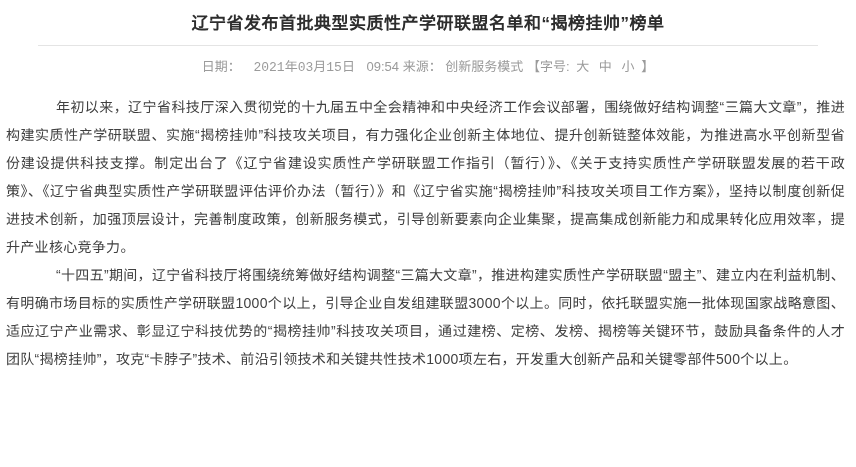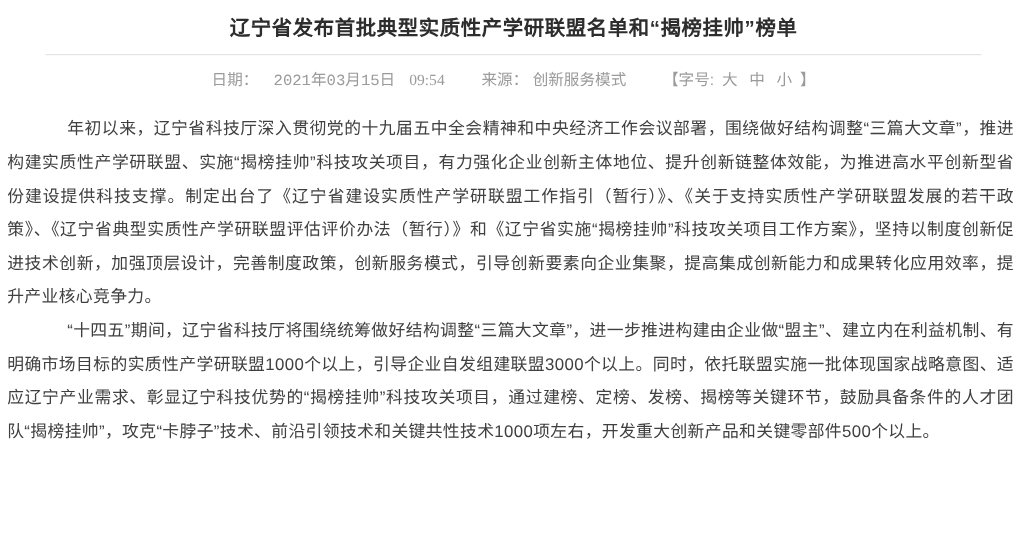--- a/index.html
+++ b/index.html
@@ -32,22 +32,22 @@
   }
   .meta-bar{
     margin-top:13px;
     text-align:center;
     font-size:13px;line-height:16px;
     color:var(--c-meta);
     white-space:nowrap;
   }
   .meta-bar .seg{display:inline-block;}
   .gap-sm{margin-left:9px;font-family:Liberation Mono, monospace;}
-  .gap-md{margin-left:8px;font-family:Liberation Serif, serif;}
-  .gap-lg{margin-left:27px;text-align:right;}
+  .gap-md{margin-left:8px;}
+  .gap-lg{text-align:right;}
   .fs-link{
     color:var(--c-meta);
     margin:0 3px;
     cursor:pointer;
     text-decoration:none;
   }
   .article-body{
     margin:17px 11px 0 6px;
     font-size:14px;
     line-height:28px;
@@ -77,16 +77,16 @@
     <span class="seg">创新服务模式</span>
     <span class="seg gap-lg">【字号:</span>
     <span class="seg fs-link">大</span>
     <span class="seg fs-link">中</span>
     <span class="seg fs-link">小</span>
     <span class="seg">】</span>
   </div>
 
   <div class="article-body">
     <p>年初以来，辽宁省科技厅深入贯彻党的十九届五中全会精神和中央经济工作会议部署，围绕做好结构调整“三篇大文章”，推进构建实质性产学研联盟、实施“揭榜挂帅”科技攻关项目，有力强化企业创新主体地位、提升创新链整体效能，为推进高水平创新型省份建设提供科技支撑。制定出台了《辽宁省建设实质性产学研联盟工作指引（暂行）》、《关于支持实质性产学研联盟发展的若干政策》、《辽宁省典型实质性产学研联盟评估评价办法（暂行）》和《辽宁省实施“揭榜挂帅”科技攻关项目工作方案》，坚持以制度创新促进技术创新，加强顶层设计，完善制度政策，创新服务模式，引导创新要素向企业集聚，提高集成创新能力和成果转化应用效率，提升产业核心竞争力。</p>
-    <p>“十四五”期间，辽宁省科技厅将围绕统筹做好结构调整“三篇大文章”，进一步推进构建由企业做“盟主”、建立内在利益机制、有明确市场目标的实质性产学研联盟1000个以上，引导企业自发组建联盟3000个以上。同时，依托联盟实施一批体现国家战略意图、适应辽宁产业需求、彰显辽宁科技优势的“揭榜挂帅”科技攻关项目，通过建榜、定榜、发榜、揭榜等关键环节，鼓励具备条件的人才团队“揭榜挂帅”，攻克“卡脖子”技术、前沿引领技术和关键共性技术1000项左右，开发重大创新产品和关键零部件500个以上。</p>
+    <p>“十四五”期间，辽宁省科技厅将围绕统筹做好结构调整“三篇大文章”，推进构建实质性产学研联盟“盟主”、建立内在利益机制、有明确市场目标的实质性产学研联盟1000个以上，引导企业自发组建联盟3000个以上。同时，依托联盟实施一批体现国家战略意图、适应辽宁产业需求、彰显辽宁科技优势的“揭榜挂帅”科技攻关项目，通过建榜、定榜、发榜、揭榜等关键环节，鼓励具备条件的人才团队“揭榜挂帅”，攻克“卡脖子”技术、前沿引领技术和关键共性技术1000项左右，开发重大创新产品和关键零部件500个以上。</p>
   </div>
 
 </div>
 
 </body></html>

